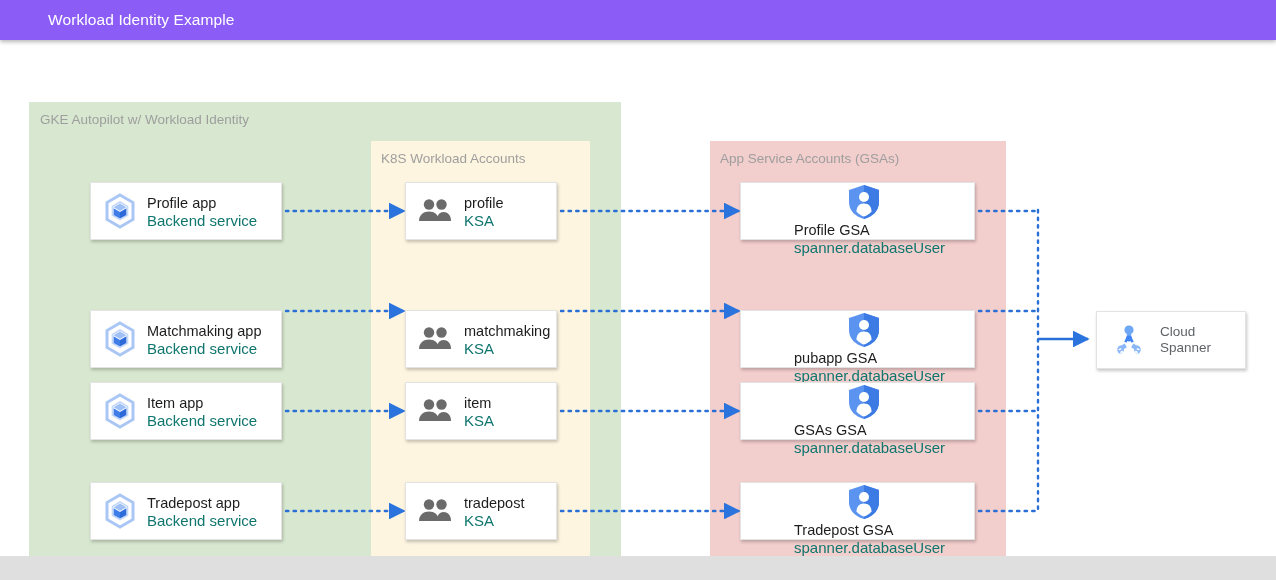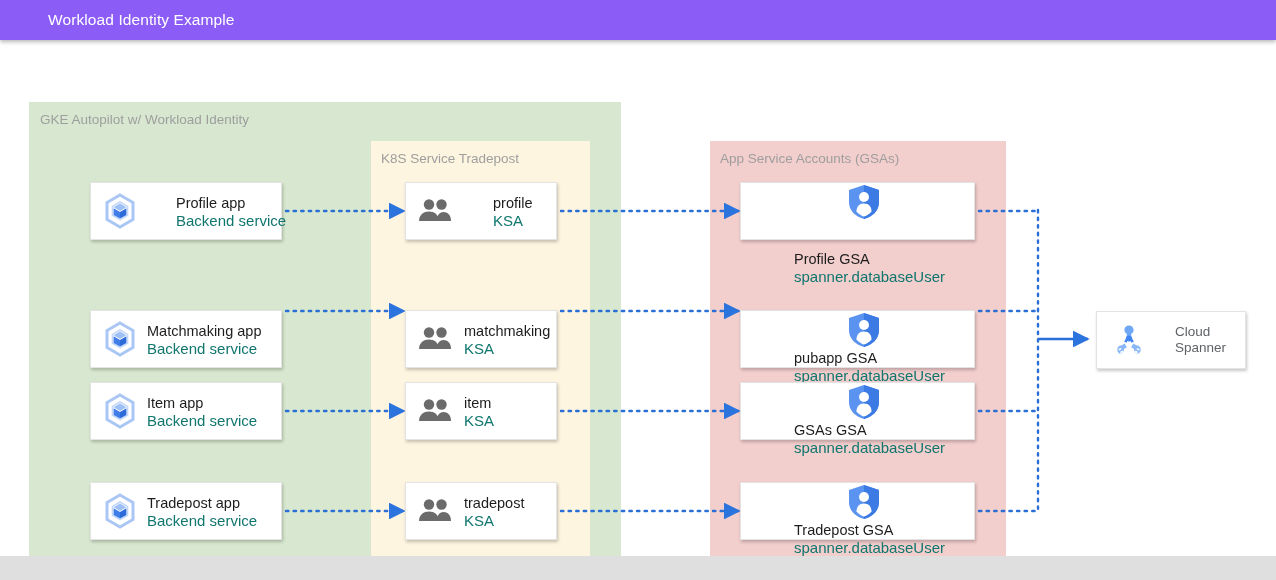--- a/index.html
+++ b/index.html
@@ -146,30 +146,30 @@
   .card-gsa .card-icon { width: 38px; height: 38px; }
   .card-gsa .card-text { margin-left: 12px; }
 
   
   #card-spanner {
     left: 1096px; top: 271px;
     width: 150px; height: 58px;
     padding-left: 12px;
   }
   #card-spanner .card-icon { width: 40px; height: 40px; }
-  #card-spanner .card-text { margin-left: 26px; }
+  #card-spanner .card-text { margin-left: 11px; }
   #card-spanner .card-title {
     color: #5f6368;
     font-size: 13.5px;
     line-height: 16px;
     white-space: normal;
   }
 
   
-  .row-1 { top: 142px; gap: 29px; }
+  .row-1 { top: 142px; }
   .row-2 { top: 242px; margin-top: 28px; }
   .row-3 { top: 342px; }
   .row-4 { top: 442px; }
 
   
   #connectors {
     position: absolute;
     left: 0; top: 0;
     width: 1276px; height: 580px;
     pointer-events: none;
@@ -182,21 +182,21 @@
 <div id="header-bar">
   <div id="header-title">Workload Identity Example</div>
 </div>
 
 <div id="canvas">
 
   <div class="group" id="group-gke"></div>
   <div class="group-label" id="group-gke-label">GKE Autopilot w/ Workload Identity</div>
 
   <div class="group" id="group-ksa"></div>
-  <div class="group-label" id="group-ksa-label">K8S Service Tradepost</div>
+  <div class="group-label" id="group-ksa-label">K8S Workload Accounts</div>
 
   <div class="group" id="group-gsa"></div>
   <div class="group-label" id="group-gsa-label">App Service Accounts (GSAs)</div>
 
   <svg id="connectors" viewBox="0 0 1276 580" width="1276" height="580">
     <defs>
       <marker id="arrowBlue" viewBox="0 0 10 10" refX="9" refY="5" markerWidth="7" markerHeight="7" orient="auto-start-reverse">
         <path d="M 0 0 L 10 5 L 0 10 z" fill="#2b74dd"></path>
       </marker>
     </defs>

